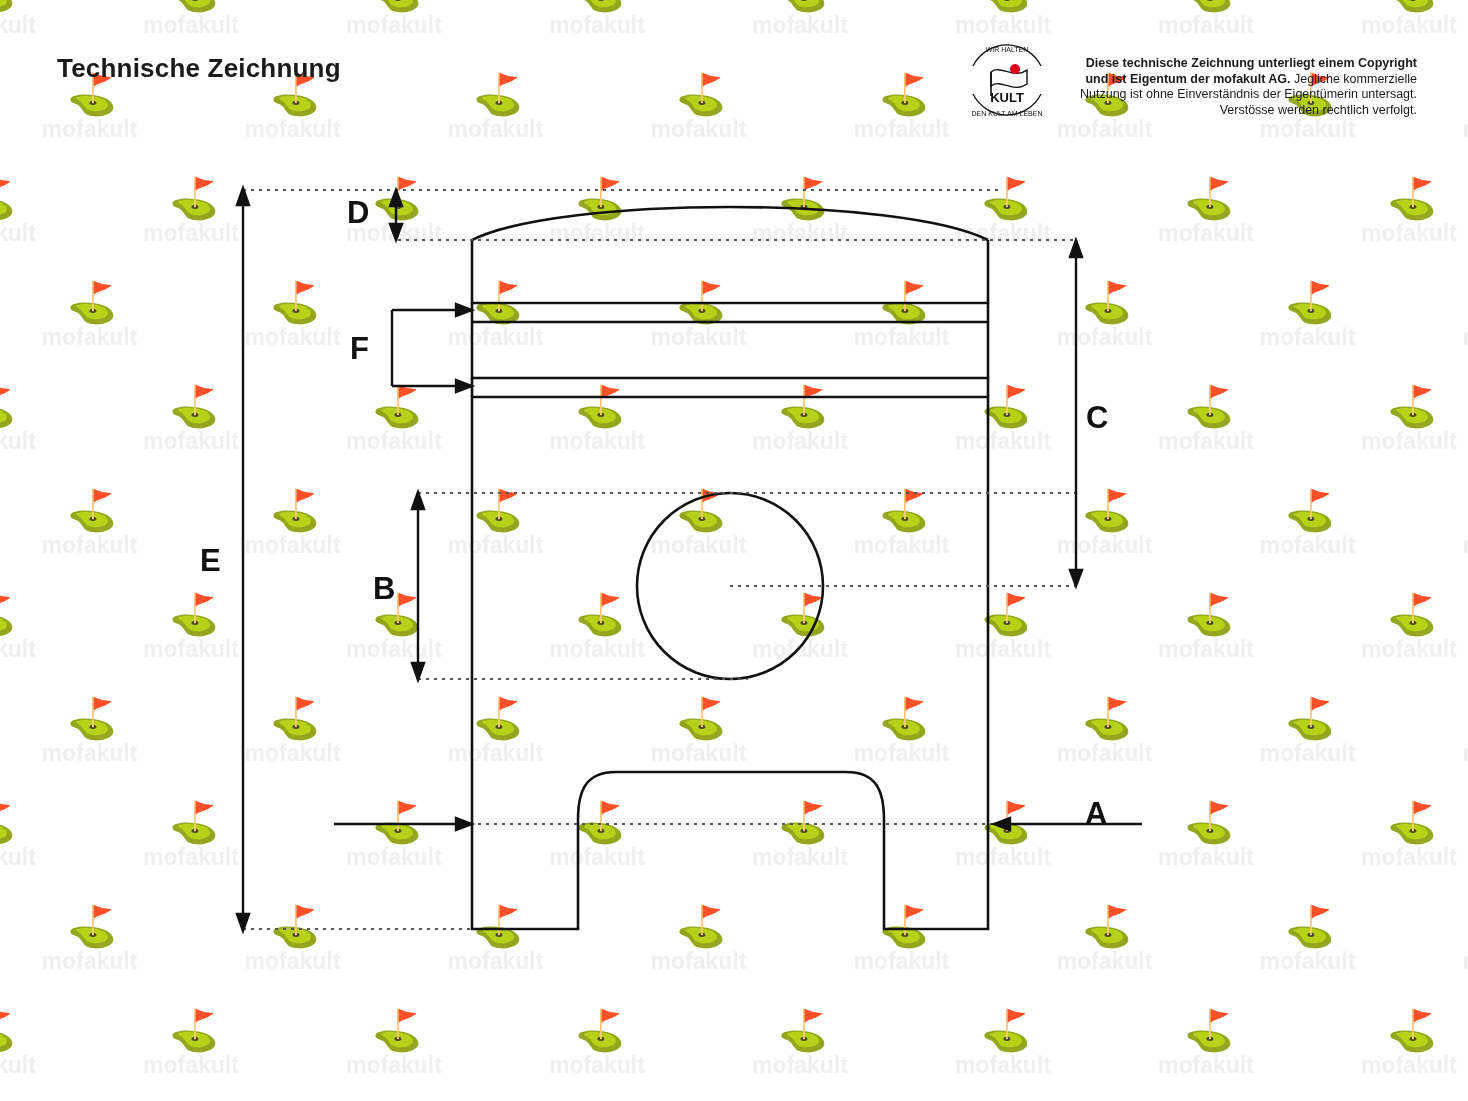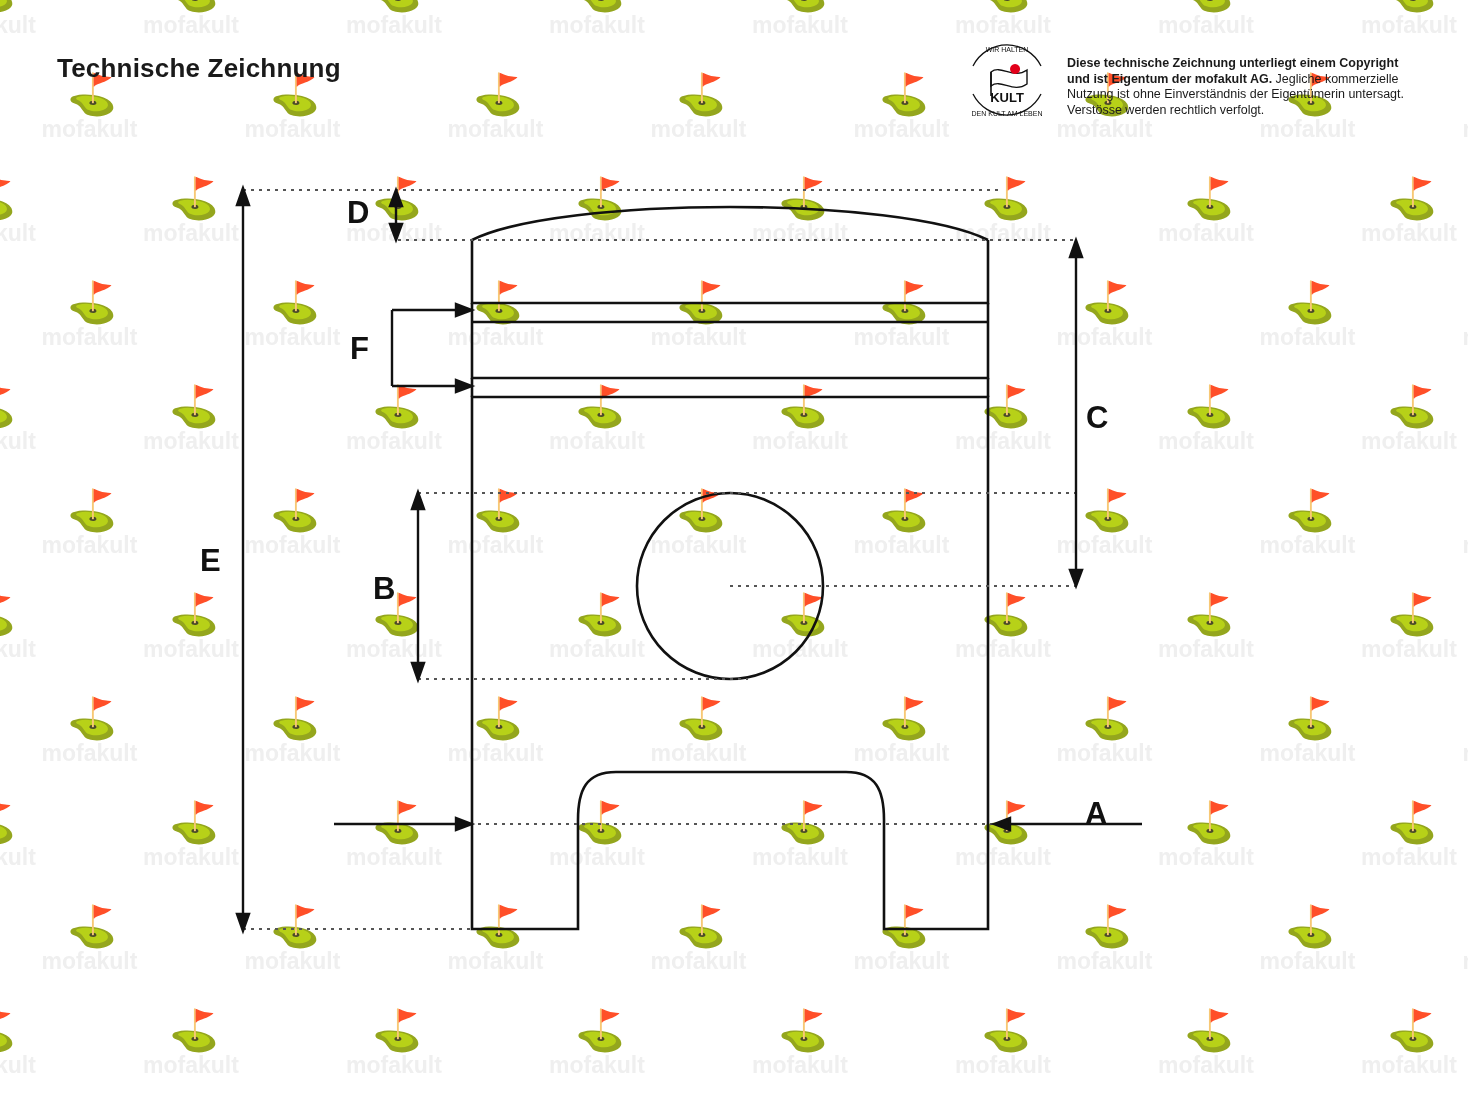--- a/index.html
+++ b/index.html
@@ -9,20 +9,21 @@
   }
   body {
     font-family: "Liberation Sans", sans-serif;
   }
   #page {
     position: relative;
     width: 1468px;
     height: 1101px;
     overflow: hidden;
     background: #ffffff;
+    text-align: right;
   }
   #watermarks {
     position: absolute;
     left: 0; top: 0;
     width: 1468px;
     height: 1101px;
     pointer-events: none;
     z-index: 0;
   }
   .wm {

